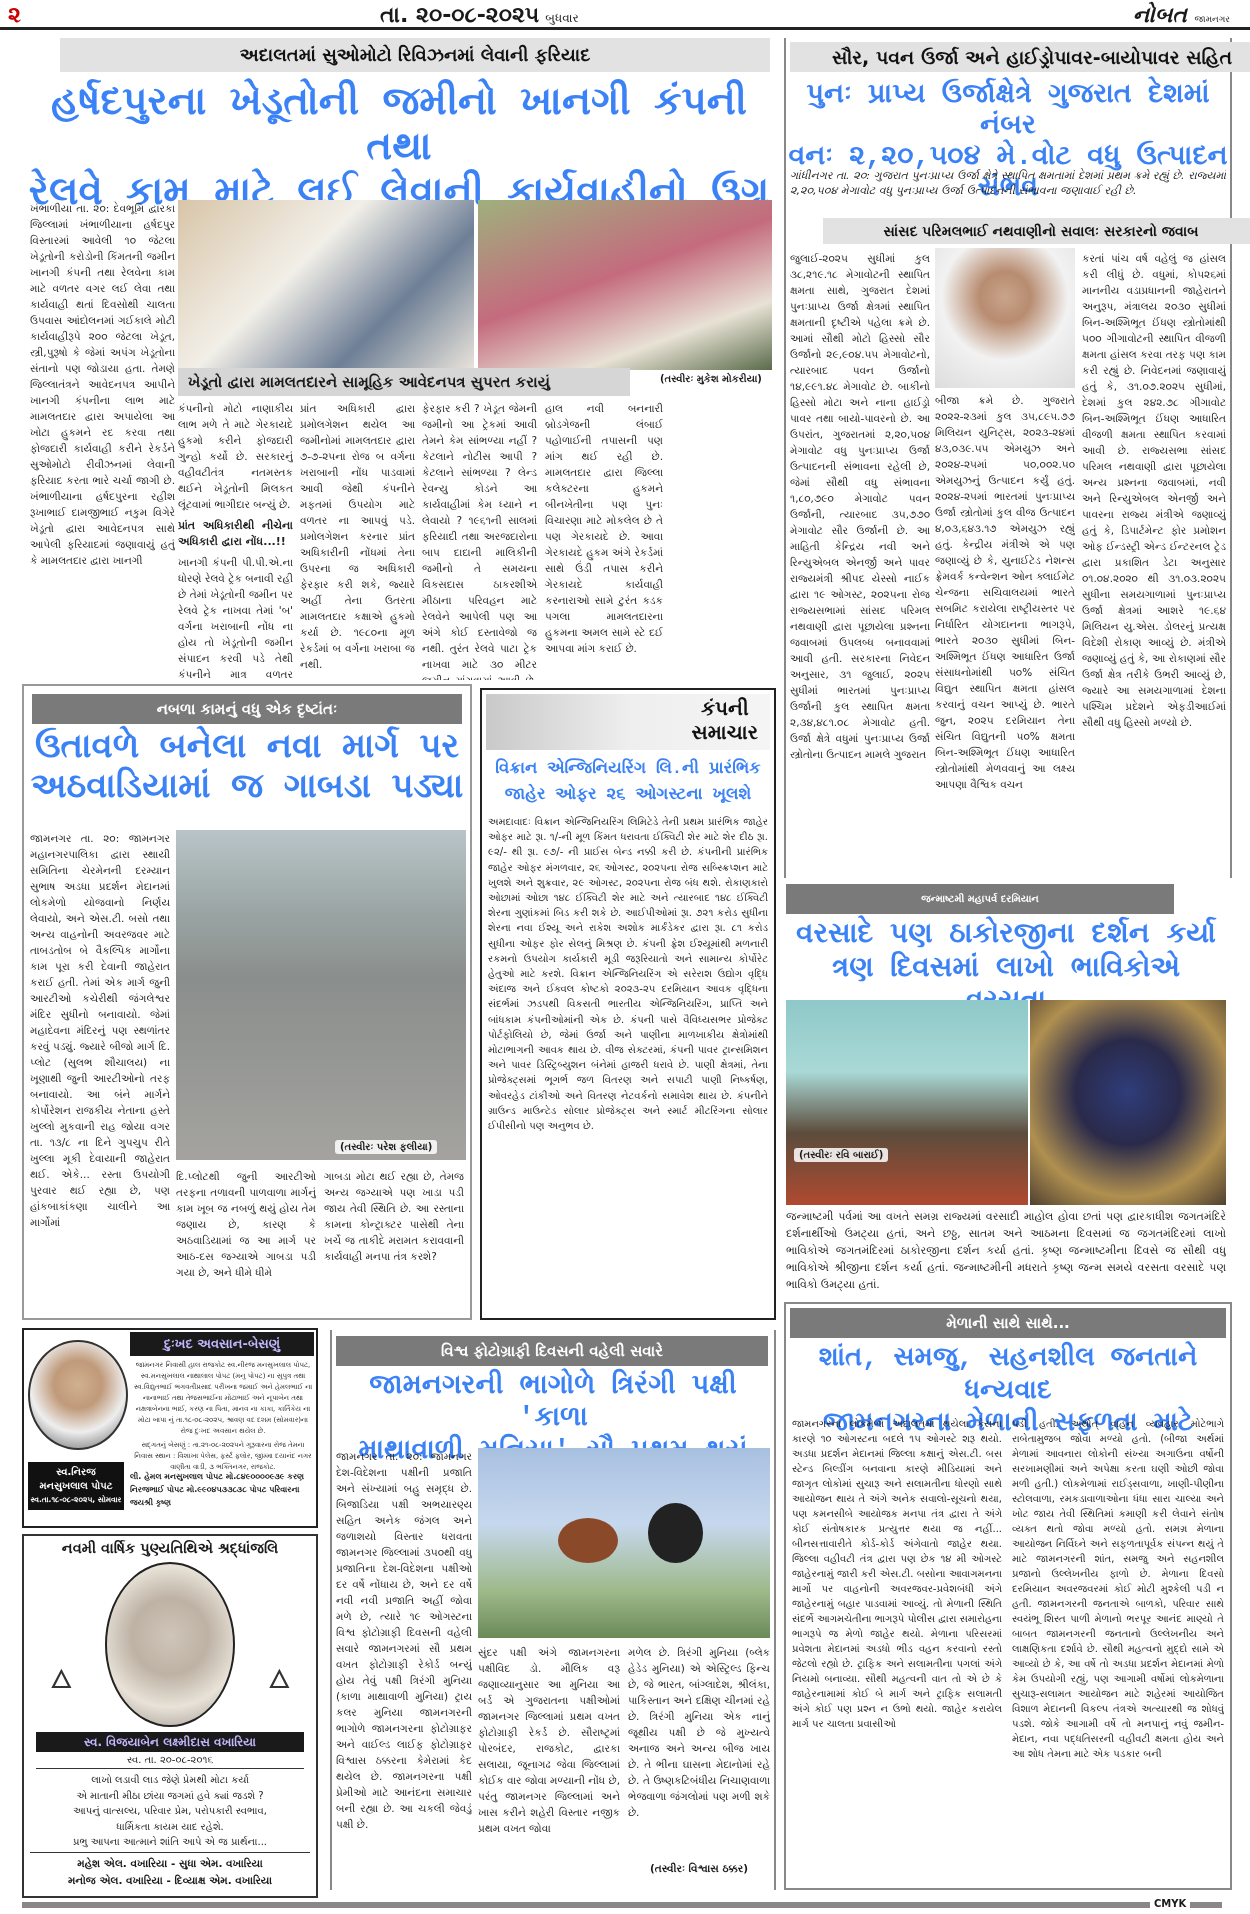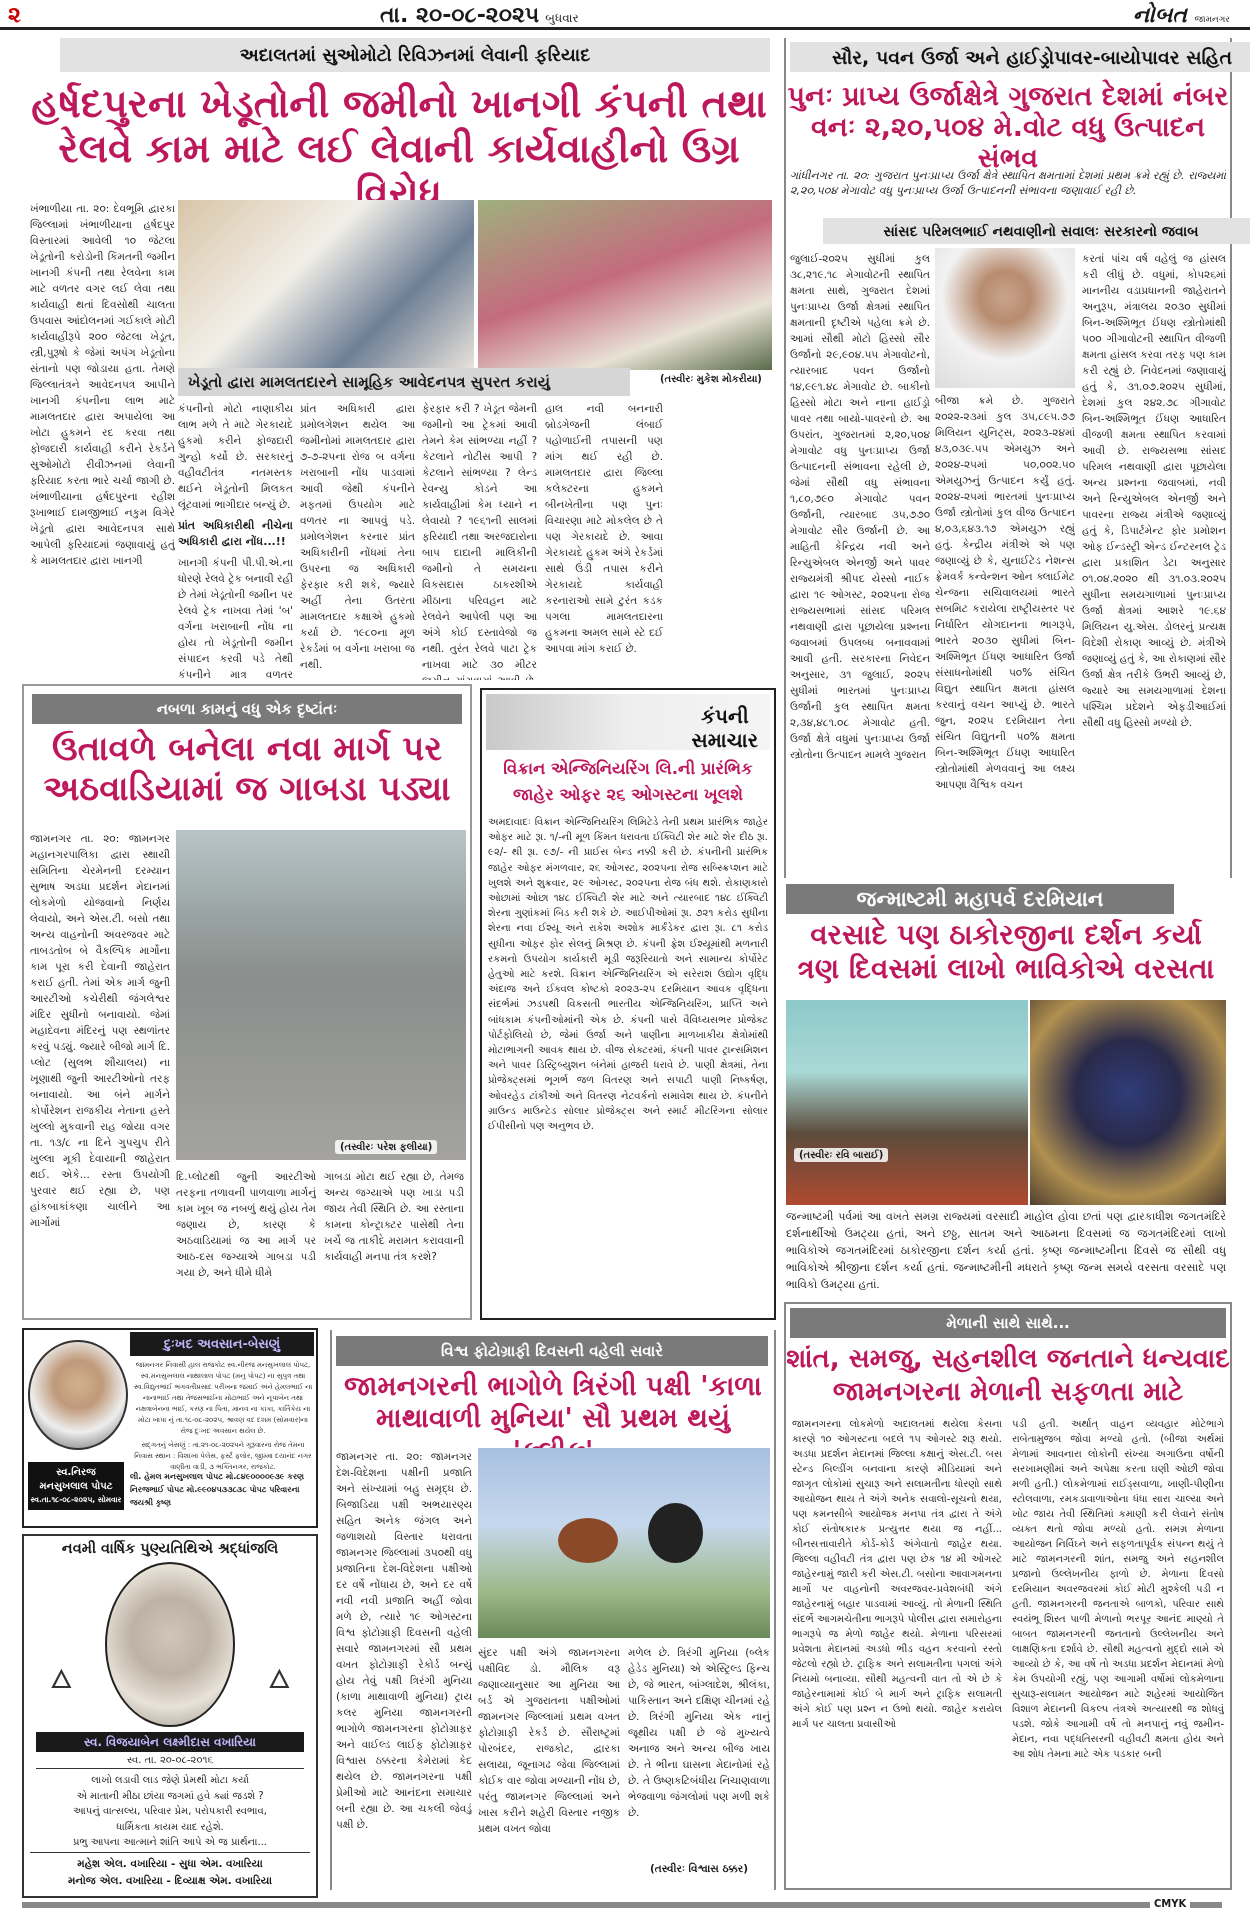--- a/index.html
+++ b/index.html
@@ -6,21 +6,21 @@
   body { width: 1250px; height: 1914px; background: #fff; font-family: "DejaVu Sans", sans-serif; color: #1a1a1a; position: relative; overflow: hidden; }
   .abs { position: absolute; }
   .masthead { left: 0; top: 0; width: 1250px; height: 30px; border-bottom: 3px solid #222; }
   .page-no { left: 8px; top: 2px; font-size: 22px; font-weight: bold; color: #c00; }
   .date { left: 380px; top: 2px; font-size: 22px; font-weight: bold; }
   .date small { font-size: 12px; font-weight: normal; margin-left: 6px; }
   .logo { right: 20px; top: 2px; font-size: 22px; font-weight: bold; font-style: italic; }
   .logo small { font-size: 9px; font-style: normal; font-weight: normal; }
   .kicker { background: #7a7a7a; color: #fff; font-weight: bold; text-align: center; font-size: 17px; line-height: 34px; }
   .kicker.light { background: #e2e2e2; color: #111; }
-  .head { font-weight: bold; text-align: center; line-height: 1.15; color: #be185d; }
+  .head { font-weight: bold; text-align: center; line-height: 1.15; color: #3b82f6; font-family: Liberation Mono, monospace; }
   .body-text { font-size: 10.5px; line-height: 16px; text-align: justify; color: #222; overflow: hidden; }
   .photo { overflow: hidden; }
   .credit { position: absolute; font-size: 10px; font-weight: bold; background: rgba(255,255,255,0.85); padding: 1px 5px; border-radius: 3px; }
   .box { border: 2px solid #444; }
   .bar-bottom { height: 8px; background: #888; }
   .subhead { font-weight: bold; font-size: 11px; margin: 6px 0 4px; }
   .caption-bar { background: #d6d6d6; font-weight: bold; font-size: 15px; line-height: 28px; padding-left: 10px; }
   .obit-title { background: #1a1a1a; color: #c4b5fd; font-weight: bold; text-align: center; font-size: 14px; line-height: 24px; }
   .centered { text-align: center; }
 </style>
@@ -74,32 +74,32 @@
   <div>અઠવાડિયામાં જ ગાબડા પડ્યા</div>
 </div>
 <div class="abs body-text" style="left:30px;top:830px;width:140px;height:484px;">જામનગર તા. ૨૦: જામનગર મહાનગરપાલિકા દ્વારા સ્થાયી સમિતિના ચેરમેનની દરમ્યાન સુભાષ અડધા પ્રદર્શન મેદાનમાં લોકમેળો યોજવાનો નિર્ણય લેવાયો, અને એસ.ટી. બસો તથા અન્ય વાહનોની અવરજવર માટે તાબડતોબ બે વૈકલ્પિક માર્ગોના કામ પૂરા કરી દેવાની જાહેરાત કરાઈ હતી. તેમાં એક માર્ગ જુની આરટીઓ કચેરીથી જંગલેશ્વર મંદિર સુધીનો બનાવાયો. જેમાં મહાદેવના મંદિરનું પણ સ્થળાંતર કરવું પડ્યું. જ્યારે બીજો માર્ગ દિ. પ્લોટ (સુલભ શૌચાલય) ના ખૂણાથી જુની આરટીઓનો તરફ બનાવાયો. આ બંને માર્ગને કોર્પોરેશન રાજકીય નેતાના હસ્તે ખુલ્લો મુકવાની રાહ જોયા વગર તા. ૧૩/૮ ના દિને ગુપચુપ રીતે ખુલ્લા મૂકી દેવાયાની જાહેરાત થઈ. એકે... રસ્તા ઉપયોગી પુરવાર થઈ રહ્યા છે, પણ હાંકબાકાંકણા ચાલીને આ માર્ગોમાં</div>
 <div class="abs photo" style="left:176px;top:830px;width:290px;height:330px;background:linear-gradient(180deg,#b8c4c8 0%,#9aa5a3 25%,#8a8e8c 45%,#a4a39f 100%);"></div>
 <div class="abs credit" style="left:335px;top:1140px;">(તસ્વીરઃ પરેશ ફલીયા)</div>
 <div class="abs body-text" style="left:176px;top:1168px;width:140px;height:146px;">દિ.પ્લોટથી જુની આરટીઓ તરફના તળાવની પાળવાળા માર્ગનું કામ ખૂબ જ નબળું થયું હોય તેમ જણાય છે, કારણ કે અઠવાડિયામાં જ આ માર્ગ પર આઠ-દસ જગ્યાએ ગાબડા પડી ગયા છે, અને ધીમે ધીમે</div>
 <div class="abs body-text" style="left:324px;top:1168px;width:140px;height:146px;">ગાબડા મોટા થઈ રહ્યા છે, તેમજ અન્ય જગ્યાએ પણ ખાડા પડી જાય તેવી સ્થિતિ છે. આ રસ્તાના કામના કોન્ટ્રાક્ટર પાસેથી તેના ખર્ચે જ તાકીદે મરામત કરાવવાની કાર્યવાહી મનપા તંત્ર કરશે?</div>
 
 <div class="abs box" style="left:480px;top:688px;width:296px;height:632px;border-color:#222;"></div>
 <div class="abs" style="left:486px;top:694px;width:284px;height:56px;background:linear-gradient(90deg,#c9c9c9 0%,#eeeeee 50%,#f5f5f5 100%);">
-  <div class="abs" style="right:12px;top:10px;font-size:20px;font-weight:bold;text-align:center;line-height:24px;color:#111;">
+  <div class="abs" style="right:12px;top:2px;font-size:20px;font-weight:bold;text-align:center;line-height:24px;color:#111;">
     <div>કંપની</div>
     <div>સમાચાર</div>
   </div>
 </div>
 <div class="abs head" style="left:484px;top:756px;width:288px;font-size:16.5px;line-height:26px;">
   <div>વિક્રાન એન્જિનિયરિંગ લિ.ની પ્રારંભિક</div>
   <div>જાહેર ઓફર ૨૬ ઓગસ્ટના ખૂલશે</div>
 </div>
 <div class="abs body-text" style="left:488px;top:814px;width:280px;height:500px;font-size:10px;line-height:15.2px;">અમદાવાદઃ વિક્રાન એન્જિનિયરિંગ લિમિટેડે તેની પ્રથમ પ્રારંભિક જાહેર ઓફર માટે રૂા. ૧/-ની મૂળ કિંમત ધરાવતા ઈક્વિટી શેર માટે શેર દીઠ રૂા. ૯૨/- થી રૂા. ૯૭/- ની પ્રાઈસ બેન્ડ નક્કી કરી છે. કંપનીની પ્રારંભિક જાહેર ઓફર મંગળવાર, ૨૬ ઓગસ્ટ, ૨૦૨૫ના રોજ સબ્સ્ક્રિપ્શન માટે ખુલશે અને શુક્રવાર, ૨૯ ઓગસ્ટ, ૨૦૨૫ના રોજ બંધ થશે. રોકાણકારો ઓછામાં ઓછા ૧૪૮ ઈક્વિટી શેર માટે અને ત્યારબાદ ૧૪૮ ઈક્વિટી શેરના ગુણાંકમાં બિડ કરી શકે છે. આઈપીઓમાં રૂા. ૭૨૧ કરોડ સુધીના શેરના નવા ઈશ્યૂ અને રાકેશ અશોક માર્કંડેકર દ્વારા રૂા. ૮૧ કરોડ સુધીના ઓફર ફોર સેલનું મિશ્રણ છે. કંપની ફ્રેશ ઈશ્યૂમાંથી મળનારી રકમનો ઉપયોગ કાર્યકારી મૂડી જરૂરિયાતો અને સામાન્ય કોર્પોરેટ હેતુઓ માટે કરશે. વિક્રાન એન્જિનિયરિંગ એ સરેરાશ ઉદ્યોગ વૃદ્ધિ અંદાજ અને ઈક્વલ કોષ્ટકો ૨૦૨૩-૨૫ દરમિયાન આવક વૃદ્ધિના સંદર્ભમાં ઝડપથી વિકસતી ભારતીય એન્જિનિયરિંગ, પ્રાપ્તિ અને બાંધકામ કંપનીઓમાંની એક છે. કંપની પાસે વૈવિધ્યસભર પ્રોજેક્ટ પોર્ટફોલિયો છે, જેમાં ઉર્જા અને પાણીના માળખાકીય ક્ષેત્રોમાંથી મોટાભાગની આવક થાય છે. વીજ સેક્ટરમાં, કંપની પાવર ટ્રાન્સમિશન અને પાવર ડિસ્ટ્રિબ્યુશન બંનેમાં હાજરી ધરાવે છે. પાણી ક્ષેત્રમાં, તેના પ્રોજેક્ટ્સમાં ભૂગર્ભ જળ વિતરણ અને સપાટી પાણી નિષ્કર્ષણ, ઓવરહેડ ટાંકીઓ અને વિતરણ નેટવર્કનો સમાવેશ થાય છે. કંપનીને ગ્રાઉન્ડ માઉન્ટેડ સોલાર પ્રોજેક્ટ્સ અને સ્માર્ટ મીટરિંગના સોલાર ઈપીસીનો પણ અનુભવ છે.</div>
 
-<div class="abs kicker" style="left:786px;top:884px;width:388px;font-size:21px;line-height:30px;">જન્માષ્ટમી મહાપર્વ દરમિયાન</div>
+<div class="abs kicker" style="left:786px;top:884px;width:388px;font-size:10px;line-height:30px;">જન્માષ્ટમી મહાપર્વ દરમિયાન</div>
 <div class="abs head" style="left:784px;top:918px;width:444px;font-size:28px;line-height:1.2;">
   <div>વરસાદે પણ ઠાકોરજીના દર્શન કર્યા</div>
   <div>ત્રણ દિવસમાં લાખો ભાવિકોએ વરસતા</div>
 </div>
 <div class="abs photo" style="left:786px;top:1000px;width:242px;height:205px;background:linear-gradient(180deg,#8ec8c8 0%,#a9d9d6 35%,#5c4c3c 65%,#b04a30 100%);"></div>
 <div class="abs credit" style="left:794px;top:1148px;">(તસ્વીરઃ રવિ બારાઈ)</div>
 <div class="abs photo" style="left:1030px;top:1000px;width:196px;height:205px;background:radial-gradient(circle at 50% 45%,#2f3d7a 0%,#2a2a4a 35%,#b09050 70%,#504030 100%);"></div>
 <div class="abs body-text" style="left:786px;top:1208px;width:440px;height:88px;font-size:11px;line-height:17px;">જન્માષ્ટમી પર્વમાં આ વખતે સમગ્ર રાજ્યમાં વરસાદી માહોલ હોવા છતાં પણ દ્વારકાધીશ જગતમંદિરે દર્શનાર્થીઓ ઉમટ્યા હતાં, અને છઠ્ઠ, સાતમ અને આઠમના દિવસમાં જ જગતમંદિરમાં લાખો ભાવિકોએ જગતમંદિરમાં ઠાકોરજીના દર્શન કર્યા હતાં. કૃષ્ણ જન્માષ્ટમીના દિવસે જ સૌથી વધુ ભાવિકોએ શ્રીજીના દર્શન કર્યા હતાં. જન્માષ્ટમીની મધરાતે કૃષ્ણ જન્મ સમયે વરસતા વરસાદે પણ ભાવિકો ઉમટ્યા હતાં.</div>
 
 <div class="abs box" style="left:330px;top:1330px;width:446px;height:560px;border-width:0 2px 0 2px;border-color:#888;"></div>

